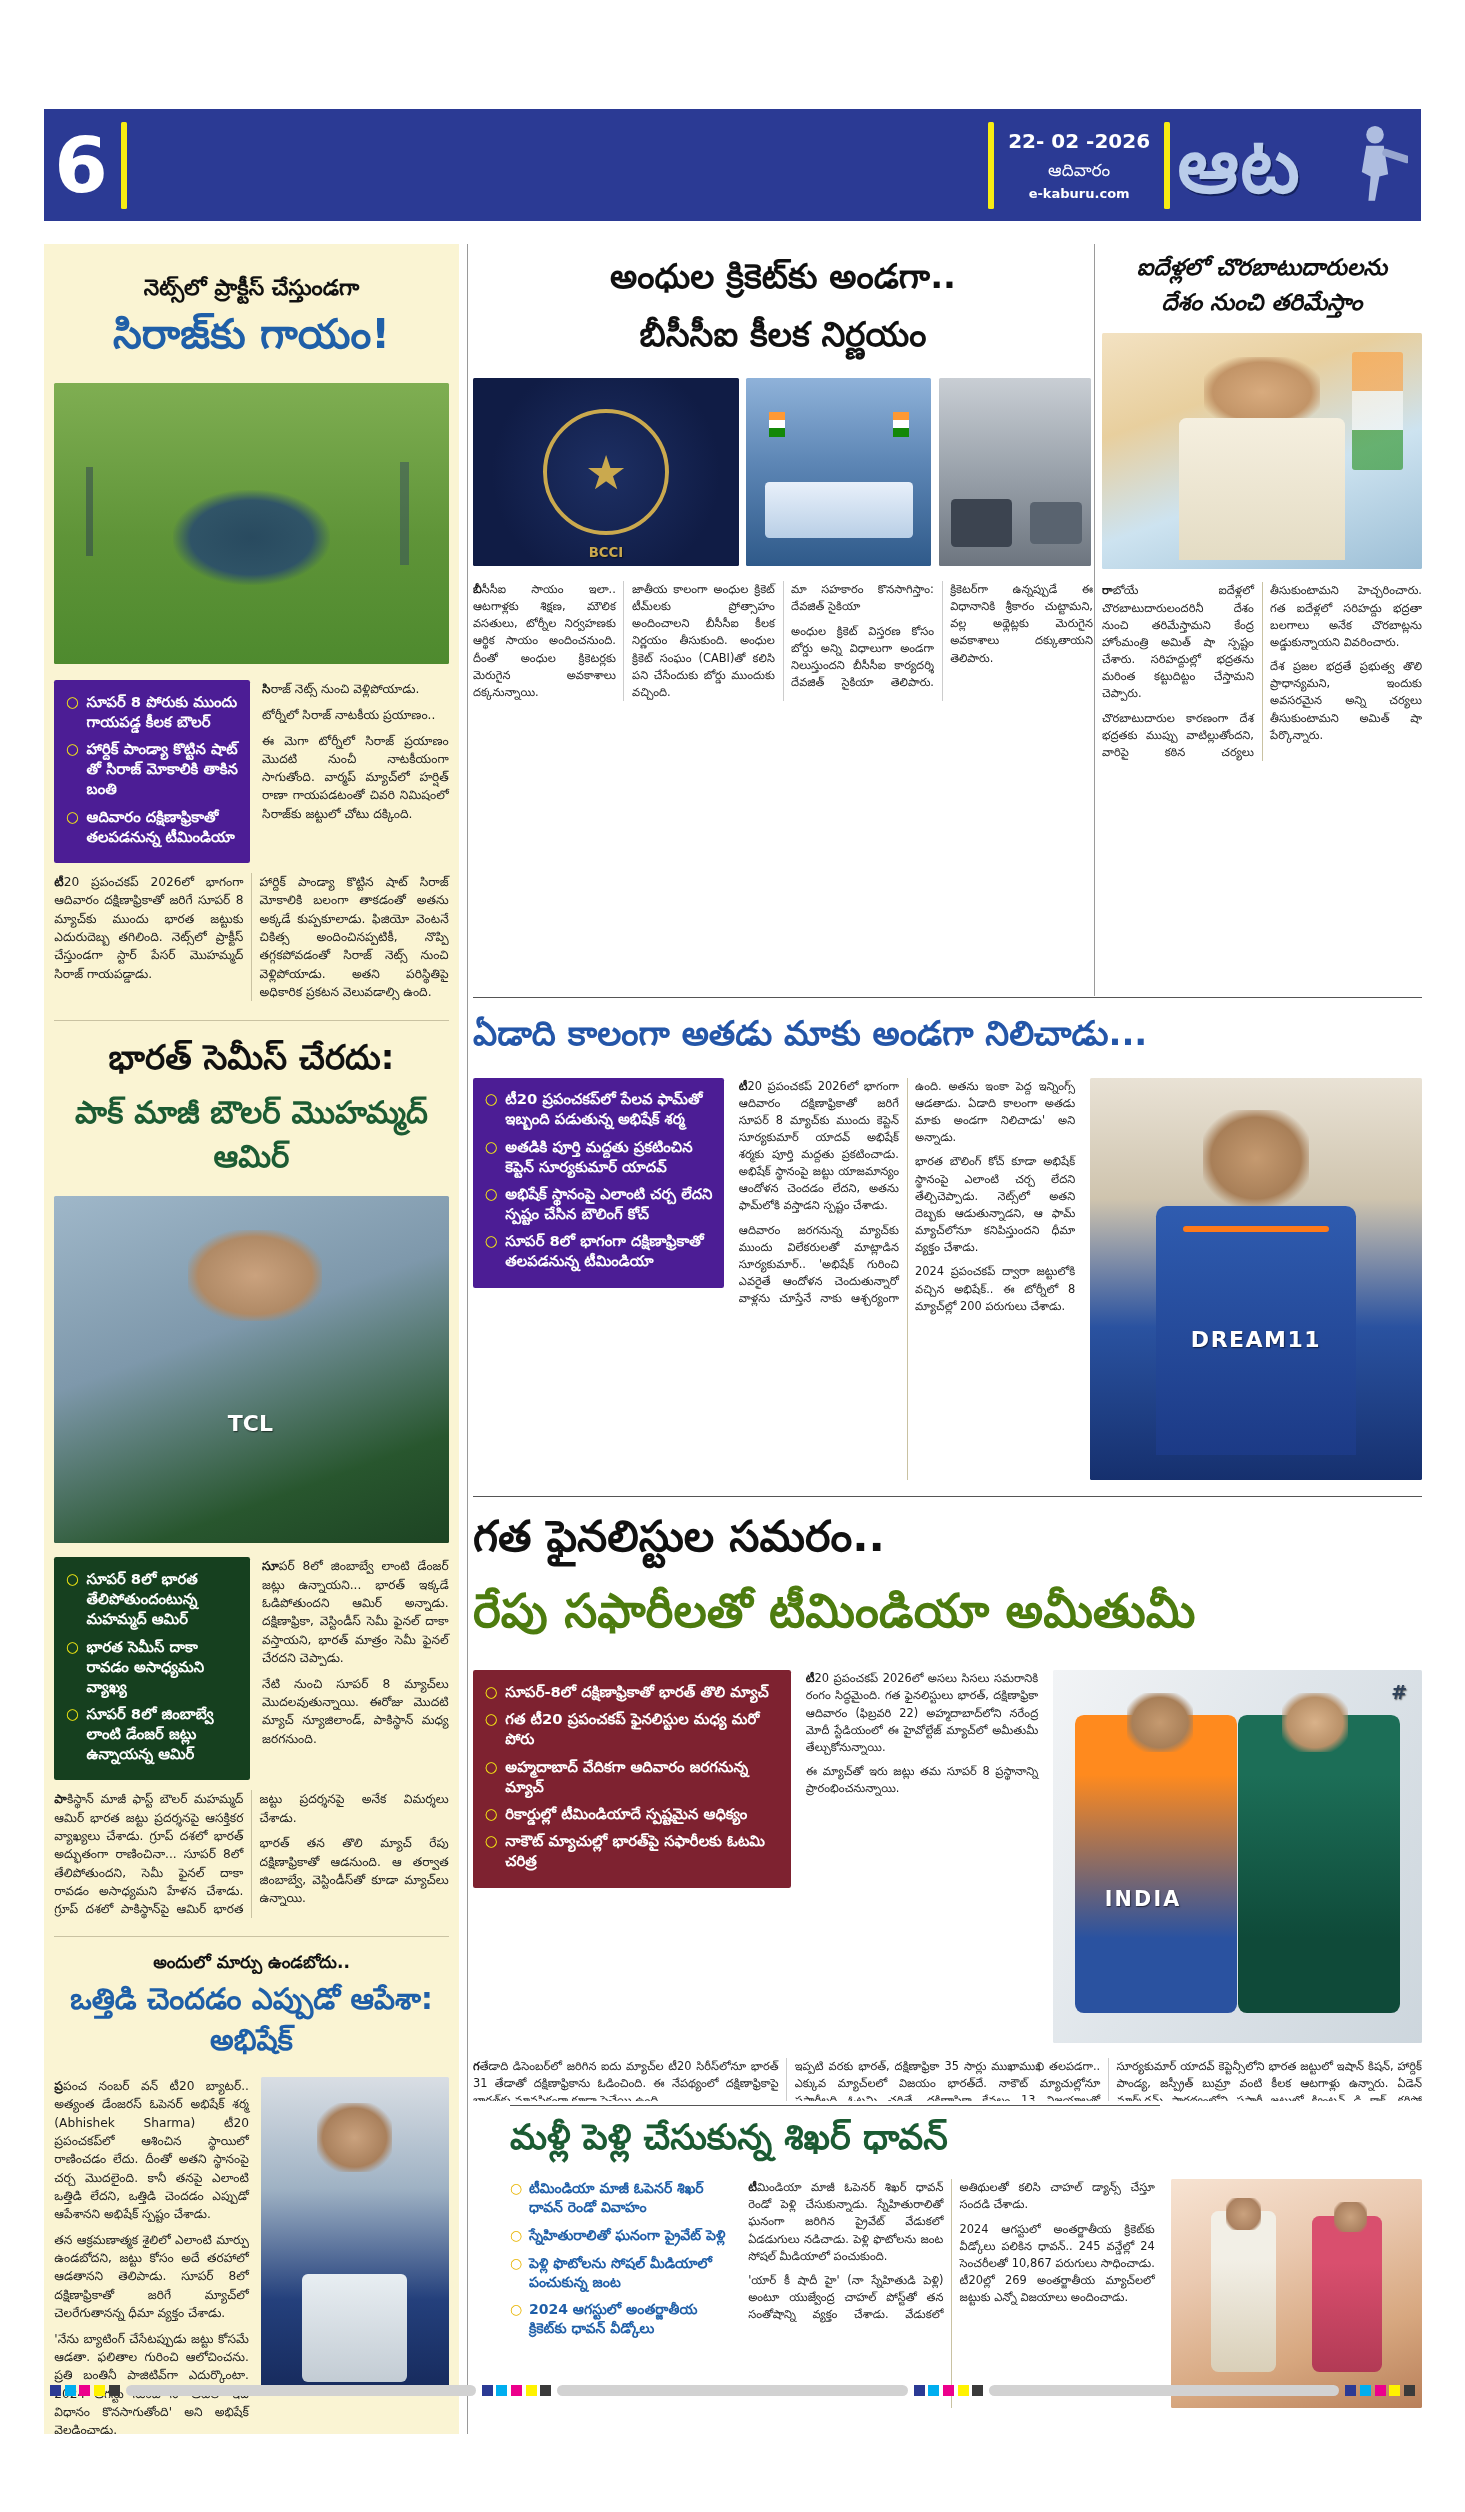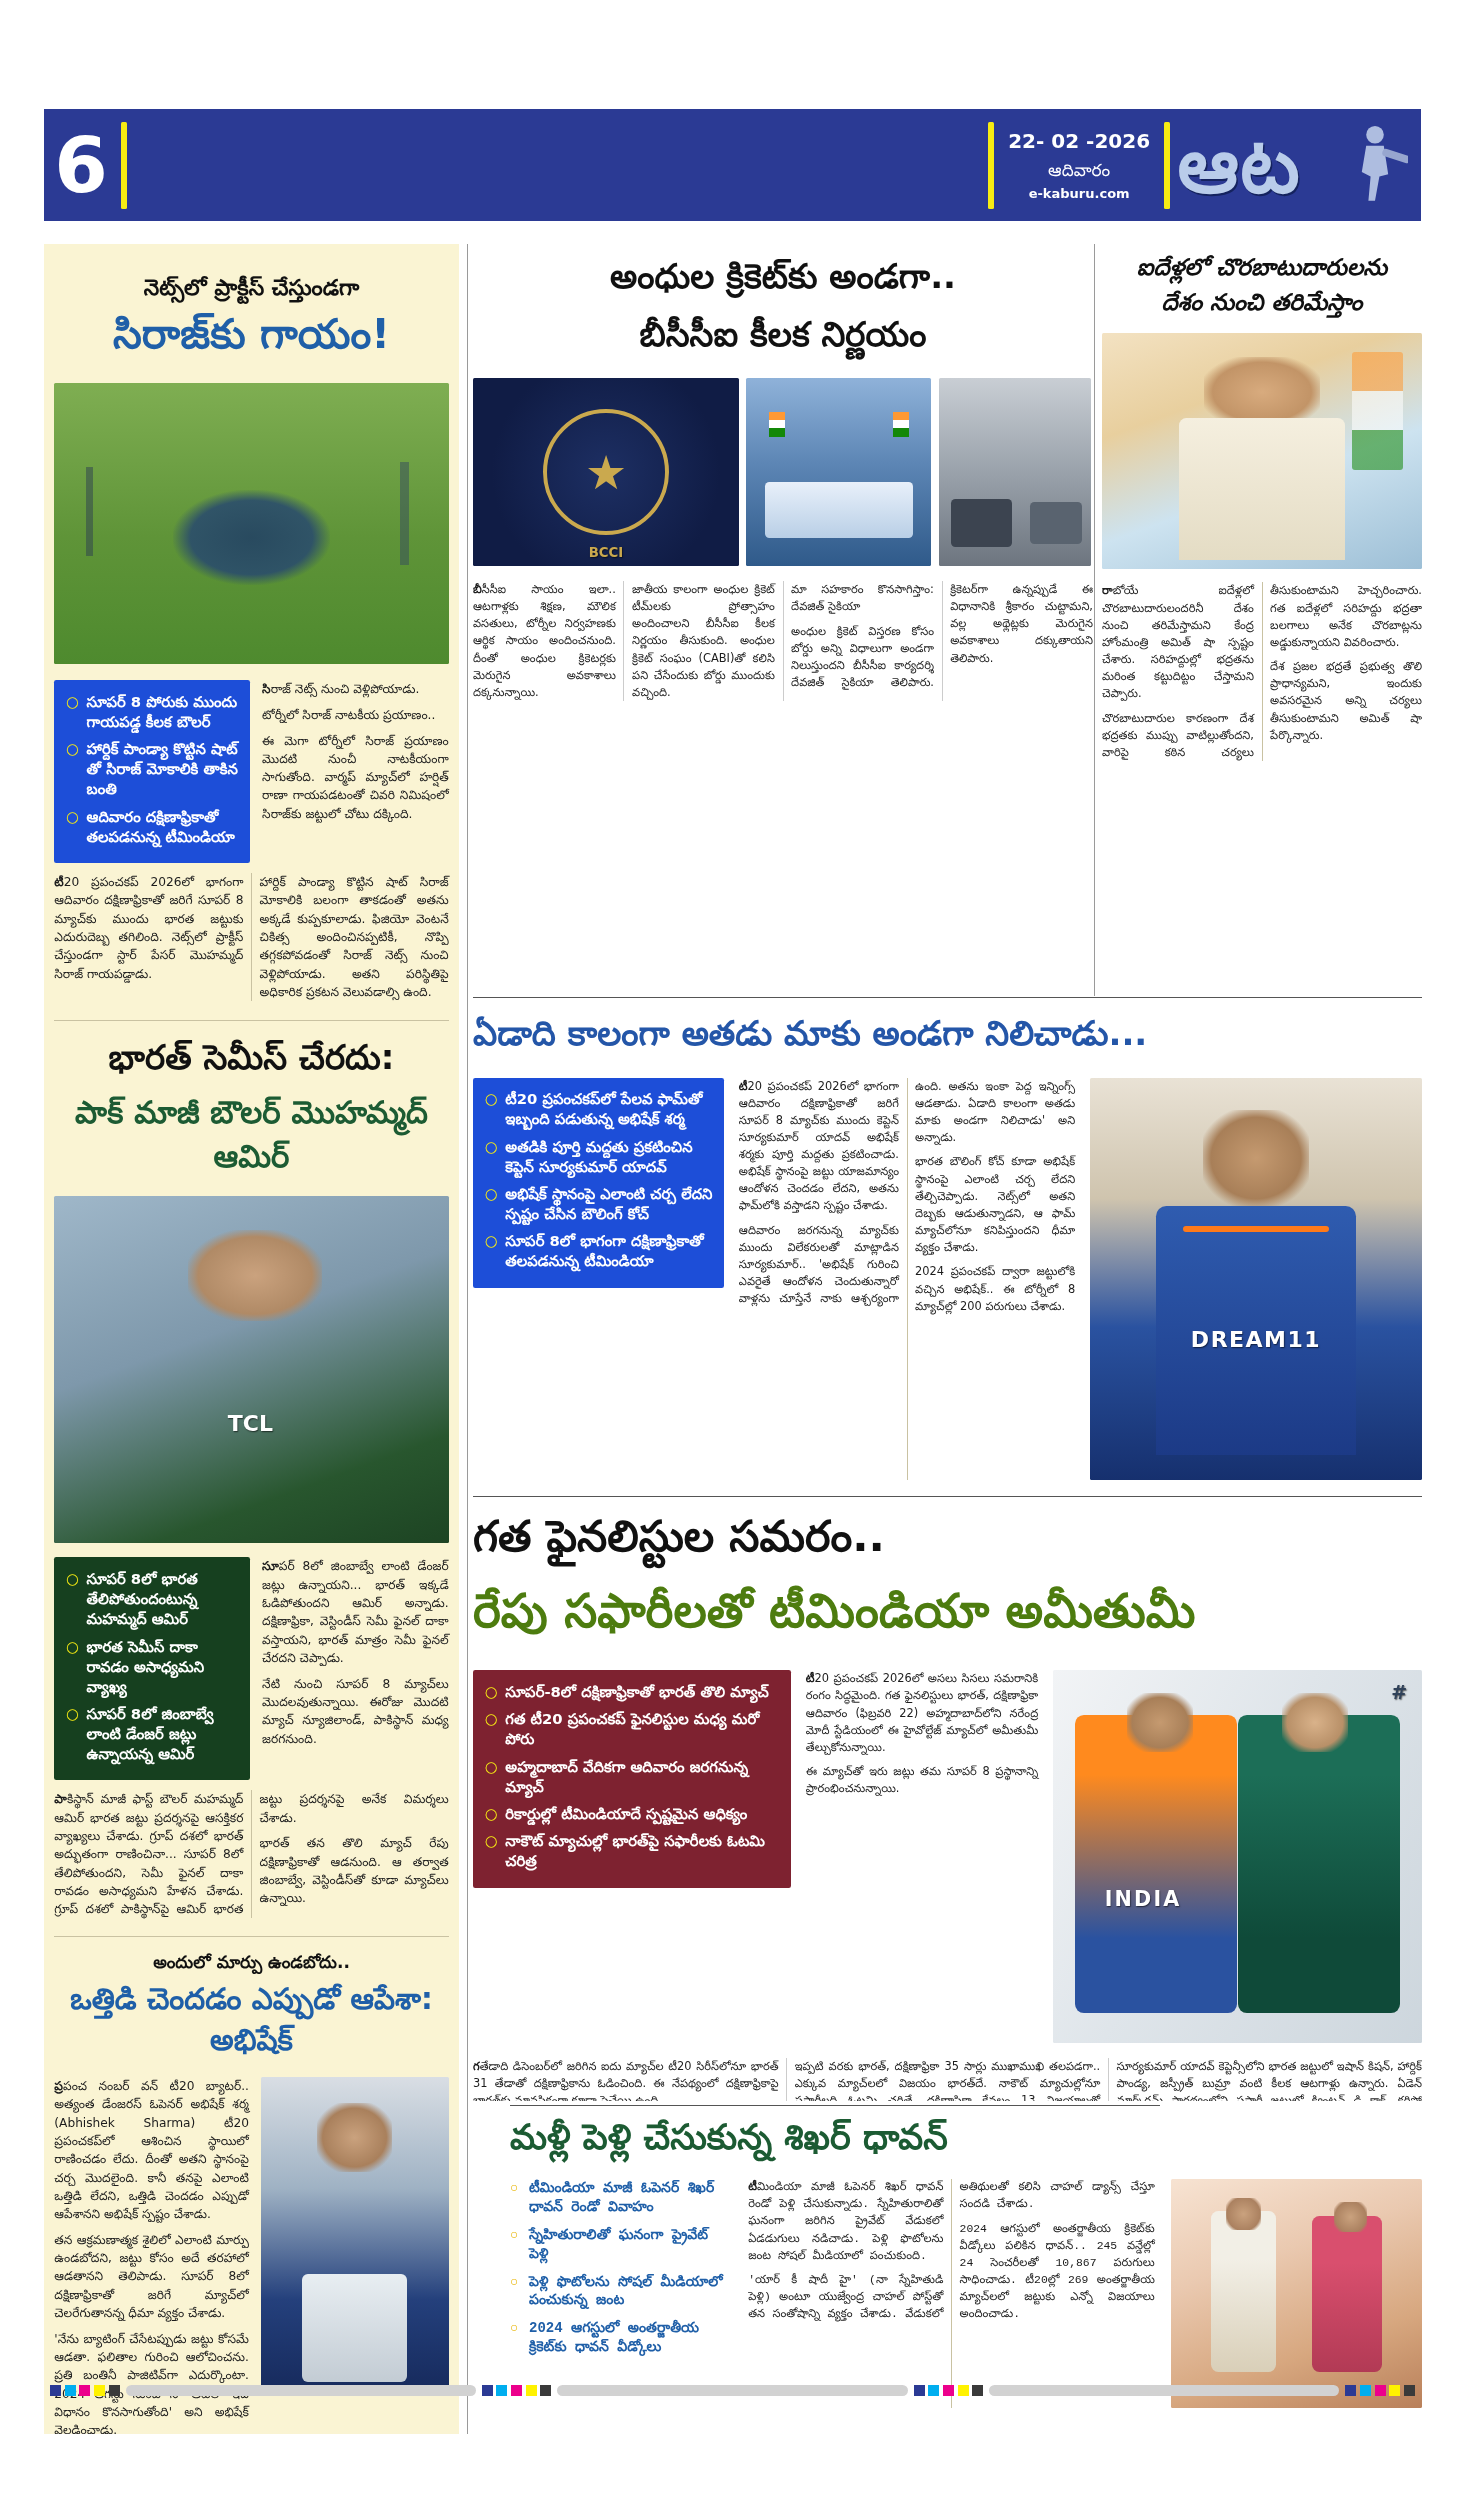--- a/index.html
+++ b/index.html
@@ -33,21 +33,21 @@
   .headline-green { text-align:center; font-weight:bold; color:#1c5b33; }
   .headline-purple { text-align:center; font-weight:bold; color:#4d7c0f; }
 
   .photo { position:relative; overflow:hidden; border-radius:1.5px; }
   .photo .ovl { position:absolute; color:#ffffff; font-weight:bold; text-shadow:0.7px 0.7px 1.5px rgba(0,0,0,.6); }
 
   .bullet-box { border-radius:2.2px; padding:11.8px 10.3px 8.9px 10.3px; }
   .bullet-box ul { list-style:none; }
   .bullet-box li { position:relative; padding-left:22px; color:#ffffff; font-weight:bold; font-size:14.8px; line-height:1.35; margin-bottom:7.4px; }
   .bullet-box li::before { content:"○"; position:absolute; left:1.5px; top:0; color:#f7ec13; font-weight:bold; }
-  .box-blue { background:#1d4ed8; }
+  .box-blue { background:#4c1d95; }
   .box-green { background:#16401f; }
   .box-maroon { background:#7e2230; }
 
   .bodytxt { font-size:12.2px; line-height:1.5; color:#1c1c1c; text-align:justify; }
   .bodytxt p { margin-bottom:7.4px; }
   .bodytxt p:first-child::first-letter { font-weight:bold; }
   .cols2 { column-count:2; column-gap:16.2px; column-rule:0.7px solid #c9c2a2; }
   .cols3 { column-count:3; column-gap:16.2px; column-rule:0.7px solid #cccccc; }
   .cols4 { column-count:4; column-gap:16.2px; column-rule:0.7px solid #cccccc; }
 
@@ -288,21 +288,21 @@
       <div>
           <p>గతేడాది డిసెంబర్‌లో జరిగిన ఐదు మ్యాచ్‌ల టీ20 సిరీస్‌లోనూ భారత్ 31 తేడాతో దక్షిణాఫ్రికాను ఓడించింది. ఈ నేపథ్యంలో దక్షిణాఫ్రికాపై భారత్‌కు మానసికంగా కూడా పైచేయి ఉంది.</p>
           <p>ఇప్పటి వరకు భారత్, దక్షిణాఫ్రికా 35 సార్లు ముఖాముఖి తలపడగా.. ఎక్కువ మ్యాచ్‌లలో విజయం భారత్‌దే. నాకౌట్ మ్యాచుల్లోనూ సఫారీలది ఓటమి చరిత్రే. దక్షిణాఫ్రికా కేవలం 13 విజయాలతో సరిపెట్టుకుంది.</p>
           <p>సూర్యకుమార్ యాదవ్ కెప్టెన్సీలోని భారత జట్టులో ఇషాన్ కిషన్, హార్దిక్ పాండ్య, జస్ప్రీత్ బుమ్రా వంటి కీలక ఆటగాళ్లు ఉన్నారు. ఏడెన్ మార్క్‌రమ్ సారథ్యంలోని సఫారీ జట్టులో క్వింటన్ డి కాక్, కగిసో రబాడ, డేవిడ్ మిల్లర్ వంటి స్టార్లు ఉన్నారు.</p>
         </div>
     </div>
   </div>
 
   <div style="position:absolute; left:473px; top:2111px; width:949px; height:322px; overflow:hidden;">
     <div class="headline-green" style="text-align:left; font-size:35px; margin-top:5.9px; padding-left:37px;">మళ్లీ పెళ్లి చేసుకున్న శిఖర్ ధావన్</div>
-    <div class="row" style="margin-top:13.3px; gap:16.2px; padding-left:37px;font-family:Liberation Mono, monospace;">
+    <div class="row" style="margin-top:13.3px; gap:16.2px; padding-left:37px;">
       <ul class="white-bullets" style="width:222px; flex:0 0 auto;">
           <li>టీమిండియా మాజీ ఓపెనర్ శిఖర్ ధావన్ రెండో వివాహం</li>
           <li>స్నేహితురాలితో ఘనంగా ప్రైవేట్ పెళ్లి</li>
           <li>పెళ్లి ఫొటోలను సోషల్ మీడియాలో పంచుకున్న జంట</li>
           <li>2024 ఆగస్టులో అంతర్జాతీయ క్రికెట్‌కు ధావన్ వీడ్కోలు</li>
         </ul>
       <div class="bodytxt cols2" style="flex:1; font-size:11.4px;">
         <div>
             <p>టీమిండియా మాజీ ఓపెనర్ శిఖర్ ధావన్ రెండో పెళ్లి చేసుకున్నాడు. స్నేహితురాలితో ఘనంగా జరిగిన ప్రైవేట్ వేడుకలో ఏడడుగులు నడిచాడు. పెళ్లి ఫొటోలను జంట సోషల్ మీడియాలో పంచుకుంది.</p>
             <p>'యార్ కీ షాదీ హై' (నా స్నేహితుడి పెళ్లి) అంటూ యుజ్వేంద్ర చాహల్ పోస్ట్‌తో తన సంతోషాన్ని వ్యక్తం చేశాడు. వేడుకలో అతిథులతో కలిసి చాహల్ డ్యాన్స్ చేస్తూ సందడి చేశాడు.</p>

